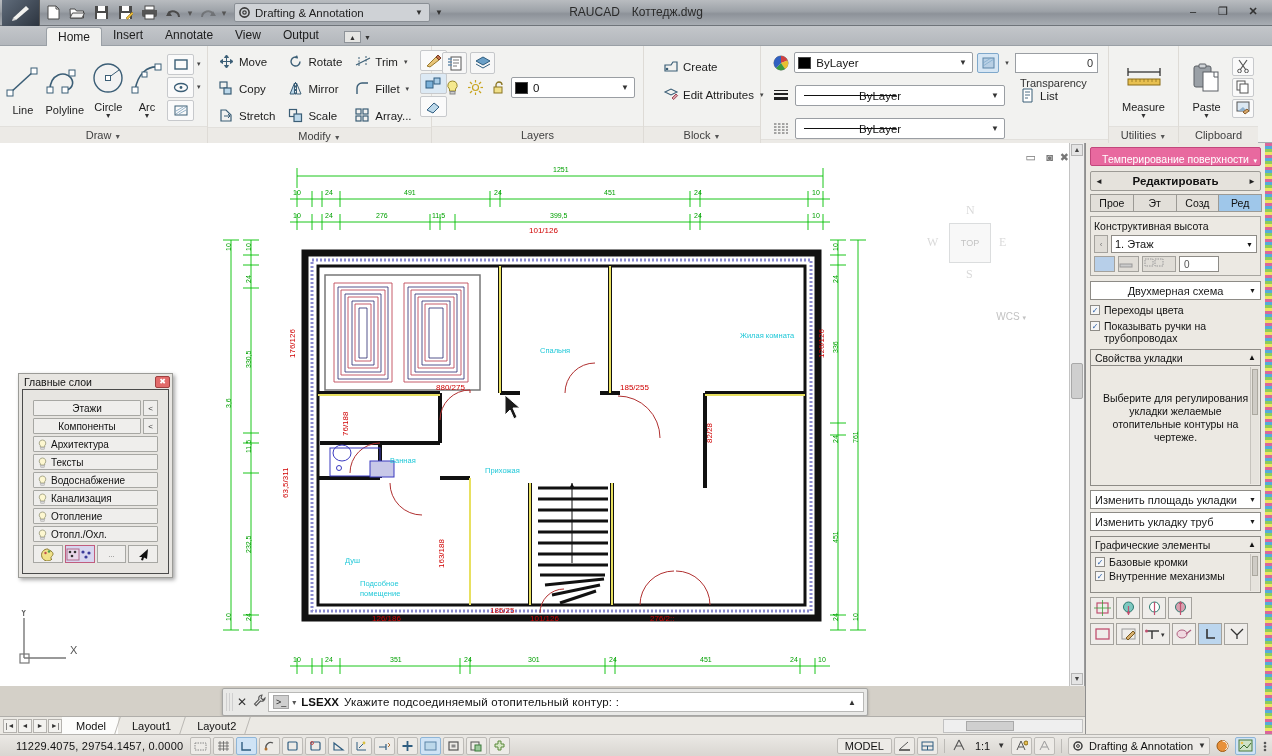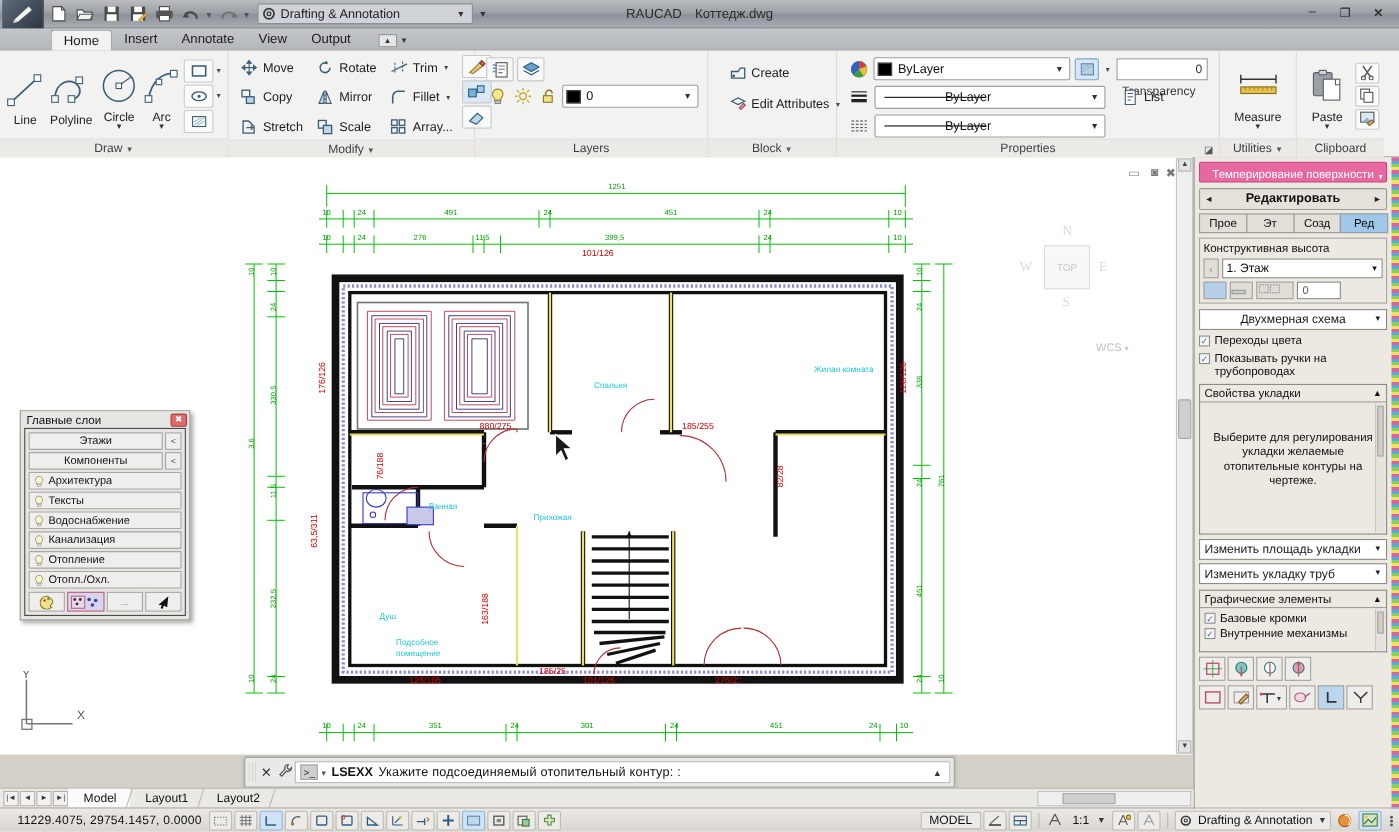--- a/index.html
+++ b/index.html
@@ -104,21 +104,21 @@
          display:flex;align-items:center;justify-content:center;border-radius:2px; }
   .combo {
     height:21px; border:1px solid #9a9ea3; background:#fff; display:flex; align-items:center;
     padding:0 2px 0 3px; border-radius:2px; font-size:11.5px; color:#111;
   }
   .combo .arr { margin-left:auto; font-size:8px; color:#333; padding-left:4px; padding-right:3px;}
   .swatch { width:13px; height:12px; background:#000; border:1px solid #444; margin-right:5px;}
 
   .blockcol { display:flex; flex-direction:column; gap:5px; padding:7px 6px 0 10px; }
 
-  .propgrid { display:flex; flex-direction:column; gap:4px; padding:4px 6px 0 6px; }
+  .propgrid { display:flex; flex-direction:column; gap:11px; padding:4px 6px 0 6px; }
   .prow { display:flex; align-items:center; gap:4px; }
   .picon { width:20px; height:20px; display:flex;align-items:center;justify-content:center;}
 
   
   .canvas {
     position:absolute; left:0; top:143px; width:1085px; height:543px;
     background:#ffffff; border-right:1px solid #9a9a9a;
     overflow:hidden;
   }
   .canvas-right-scroll {
@@ -147,21 +147,21 @@
   .float-pal {
     position:absolute; left:18px; top:373px; width:155px;
     background:#e7e5e1; border:1px solid #9b9b97;
     box-shadow:2px 2px 4px rgba(0,0,0,.35);
   }
   .fp-title { height:15px; display:flex; align-items:center; padding:0 2px 0 5px;
               font-size:10.5px; color:#111; background:#e7e5e1;}
   .fp-close { margin-left:auto; width:15px; height:12px; background:#e26a6a;
               border:1px solid #a04040; color:#fff; font-size:8px;
               display:flex;align-items:center;justify-content:center;border-radius:2px;}
-  .fp-inner { border:1px solid #4a4a4a; margin:0 3px 3px 3px; background:#e7e5e1; padding:3px;}
+  .fp-inner { border:1px solid #4a4a4a; margin:0 3px 3px 3px; background:#e7e5e1; padding:10px;}
   .lbtnrow { display:flex; gap:2px; margin-bottom:2px; }
   .lbtn {
     flex:1; height:16px; border:1px solid #a7a7a3; background:#efeeec;
     display:flex; align-items:center; font-size:10px; color:#111; padding-left:4px;
     border-radius:1px;
   }
   .lbtn.center { justify-content:center; padding-left:0; }
   .lbtn-sq { width:15px; height:16px; border:1px solid #a7a7a3; background:#efeeec;
              display:flex;align-items:center;justify-content:center;font-size:8px;color:#333;}
   .bulb { margin-right:4px; display:inline-flex; }

